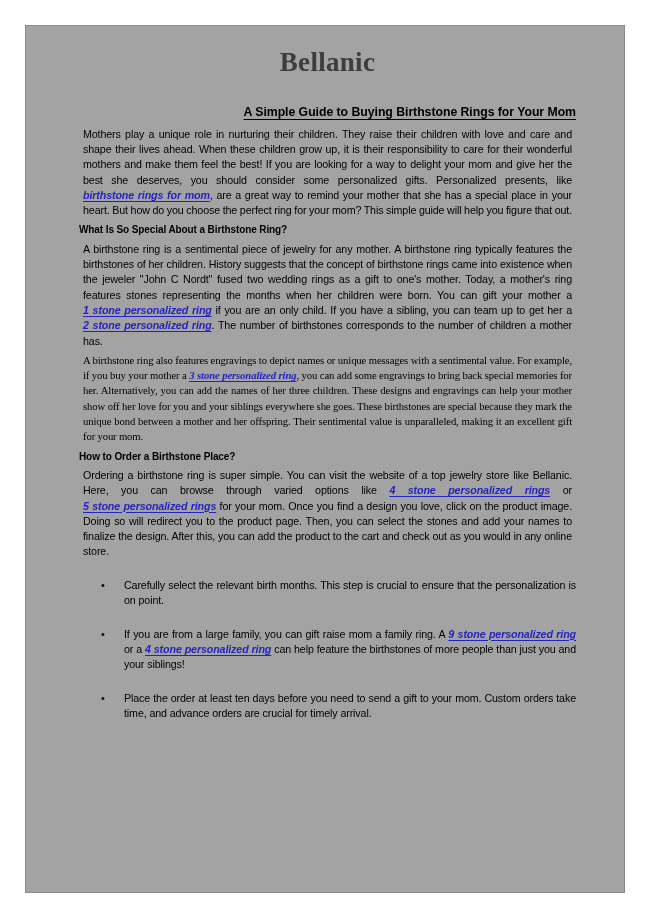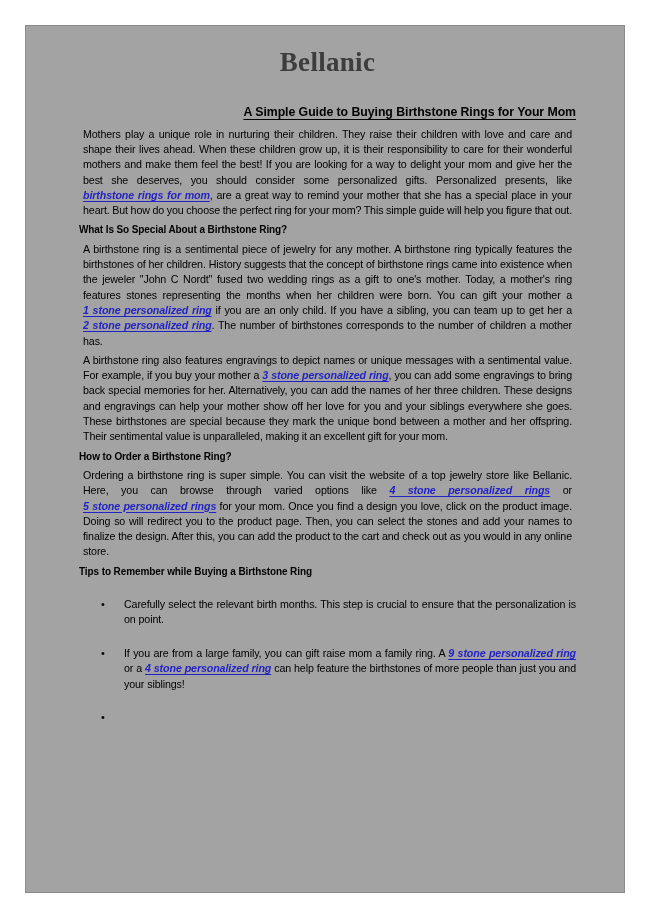--- a/index.html
+++ b/index.html
@@ -60,21 +60,21 @@
   p.body-par {
     font-size: 10.7px;
     line-height: 15.3px;
     text-align: justify;
     margin: 4px;
     letter-spacing: -0.12px;
     word-spacing: -0.2px;
   }
 
   .gap-lg { margin-top: 21px; }
-  .gap-md { margin-top: 14px; }
+  .gap-md { margin-top: 14px; font-family: Liberation Serif, serif; }
   .gap-sm { margin-top: 0px; }
 
   h2.section-head {
     font-size: 10px;
     font-weight: 700;
     margin: 0;
     line-height: 15.3px;
     letter-spacing: -0.1px;
   }
 
@@ -130,34 +130,33 @@
     <h2 class="section-head head-gap">What Is So Special About a Birthstone Ring?</h2>
 
     <p class="body-par gap-sm">
       <span>A birthstone ring is a sentimental piece of jewelry for any mother. A birthstone ring typically features the birthstones of her children. History suggests that the concept of birthstone rings came into existence when the jeweler "John C Nordt" fused two wedding rings as a gift to one's mother. Today, a mother's ring features stones representing the months when her children were born. You can gift your mother a </span><a href="#" class="doclink">1 stone personalized ring</a><span> if you are an only child. If you have a sibling, you can team up to get her a </span><a href="#" class="doclink">2 stone personalized ring</a><span>. The number of birthstones corresponds to the number of children a mother has.</span>
     </p>
 
     <p class="body-par gap-md">
       <span>A birthstone ring also features engravings to depict names or unique messages with a sentimental value. For example, if you buy your mother a </span><a href="#" class="doclink">3 stone personalized ring</a><span>, you can add some engravings to bring back special memories for her. Alternatively, you can add the names of her three children. These designs and engravings can help your mother show off her love for you and your siblings everywhere she goes. These birthstones are special because they mark the unique bond between a mother and her offspring. Their sentimental value is unparalleled, making it an excellent gift for your mom.</span>
     </p>
 
-    <h2 class="section-head head-gap">How to Order a Birthstone Ring?</h2>
+    <h2 class="section-head head-gap">How to Order a Birthstone Place?</h2>
 
     <p class="body-par gap-sm">
       <span>Ordering a birthstone ring is super simple. You can visit the website of a top jewelry store like Bellanic. Here, you can browse through varied options like </span><a href="#" class="doclink">4 stone personalized rings</a><span> or </span><a href="#" class="doclink">5 stone personalized rings</a><span> for your mom. Once you find a design you love, click on the product image. Doing so will redirect you to the product page. Then, you can select the stones and add your names to finalize the design. After this, you can add the product to the cart and check out as you would in any online store.</span>
     </p>
 
-    <h2 class="section-head tips-head-gap">Tips to Remember while Buying a Birthstone Ring</h2>
 
     <ul class="tips tips-list-gap">
       <li>
         <span class="bullet-dot">•</span><span>Carefully select the relevant birth months. This step is crucial to ensure that the personalization is on point.</span>
       </li>
       <li>
         <span class="bullet-dot">•</span><span>If you are from a large family, you can gift raise mom a family ring. A </span><a href="#" class="doclink">9 stone personalized ring</a><span> or a </span><a href="#" class="doclink">4 stone personalized ring</a><span> can help feature the birthstones of more people than just you and your siblings!</span>
       </li>
       <li>
-        <span class="bullet-dot">•</span>
+        <span class="bullet-dot">•</span><span>Place the order at least ten days before you need to send a gift to your mom. Custom orders take time, and advance orders are crucial for timely arrival.</span>
       </li>
     </ul>
 
   </div>
 </div>
 
 </body></html>

